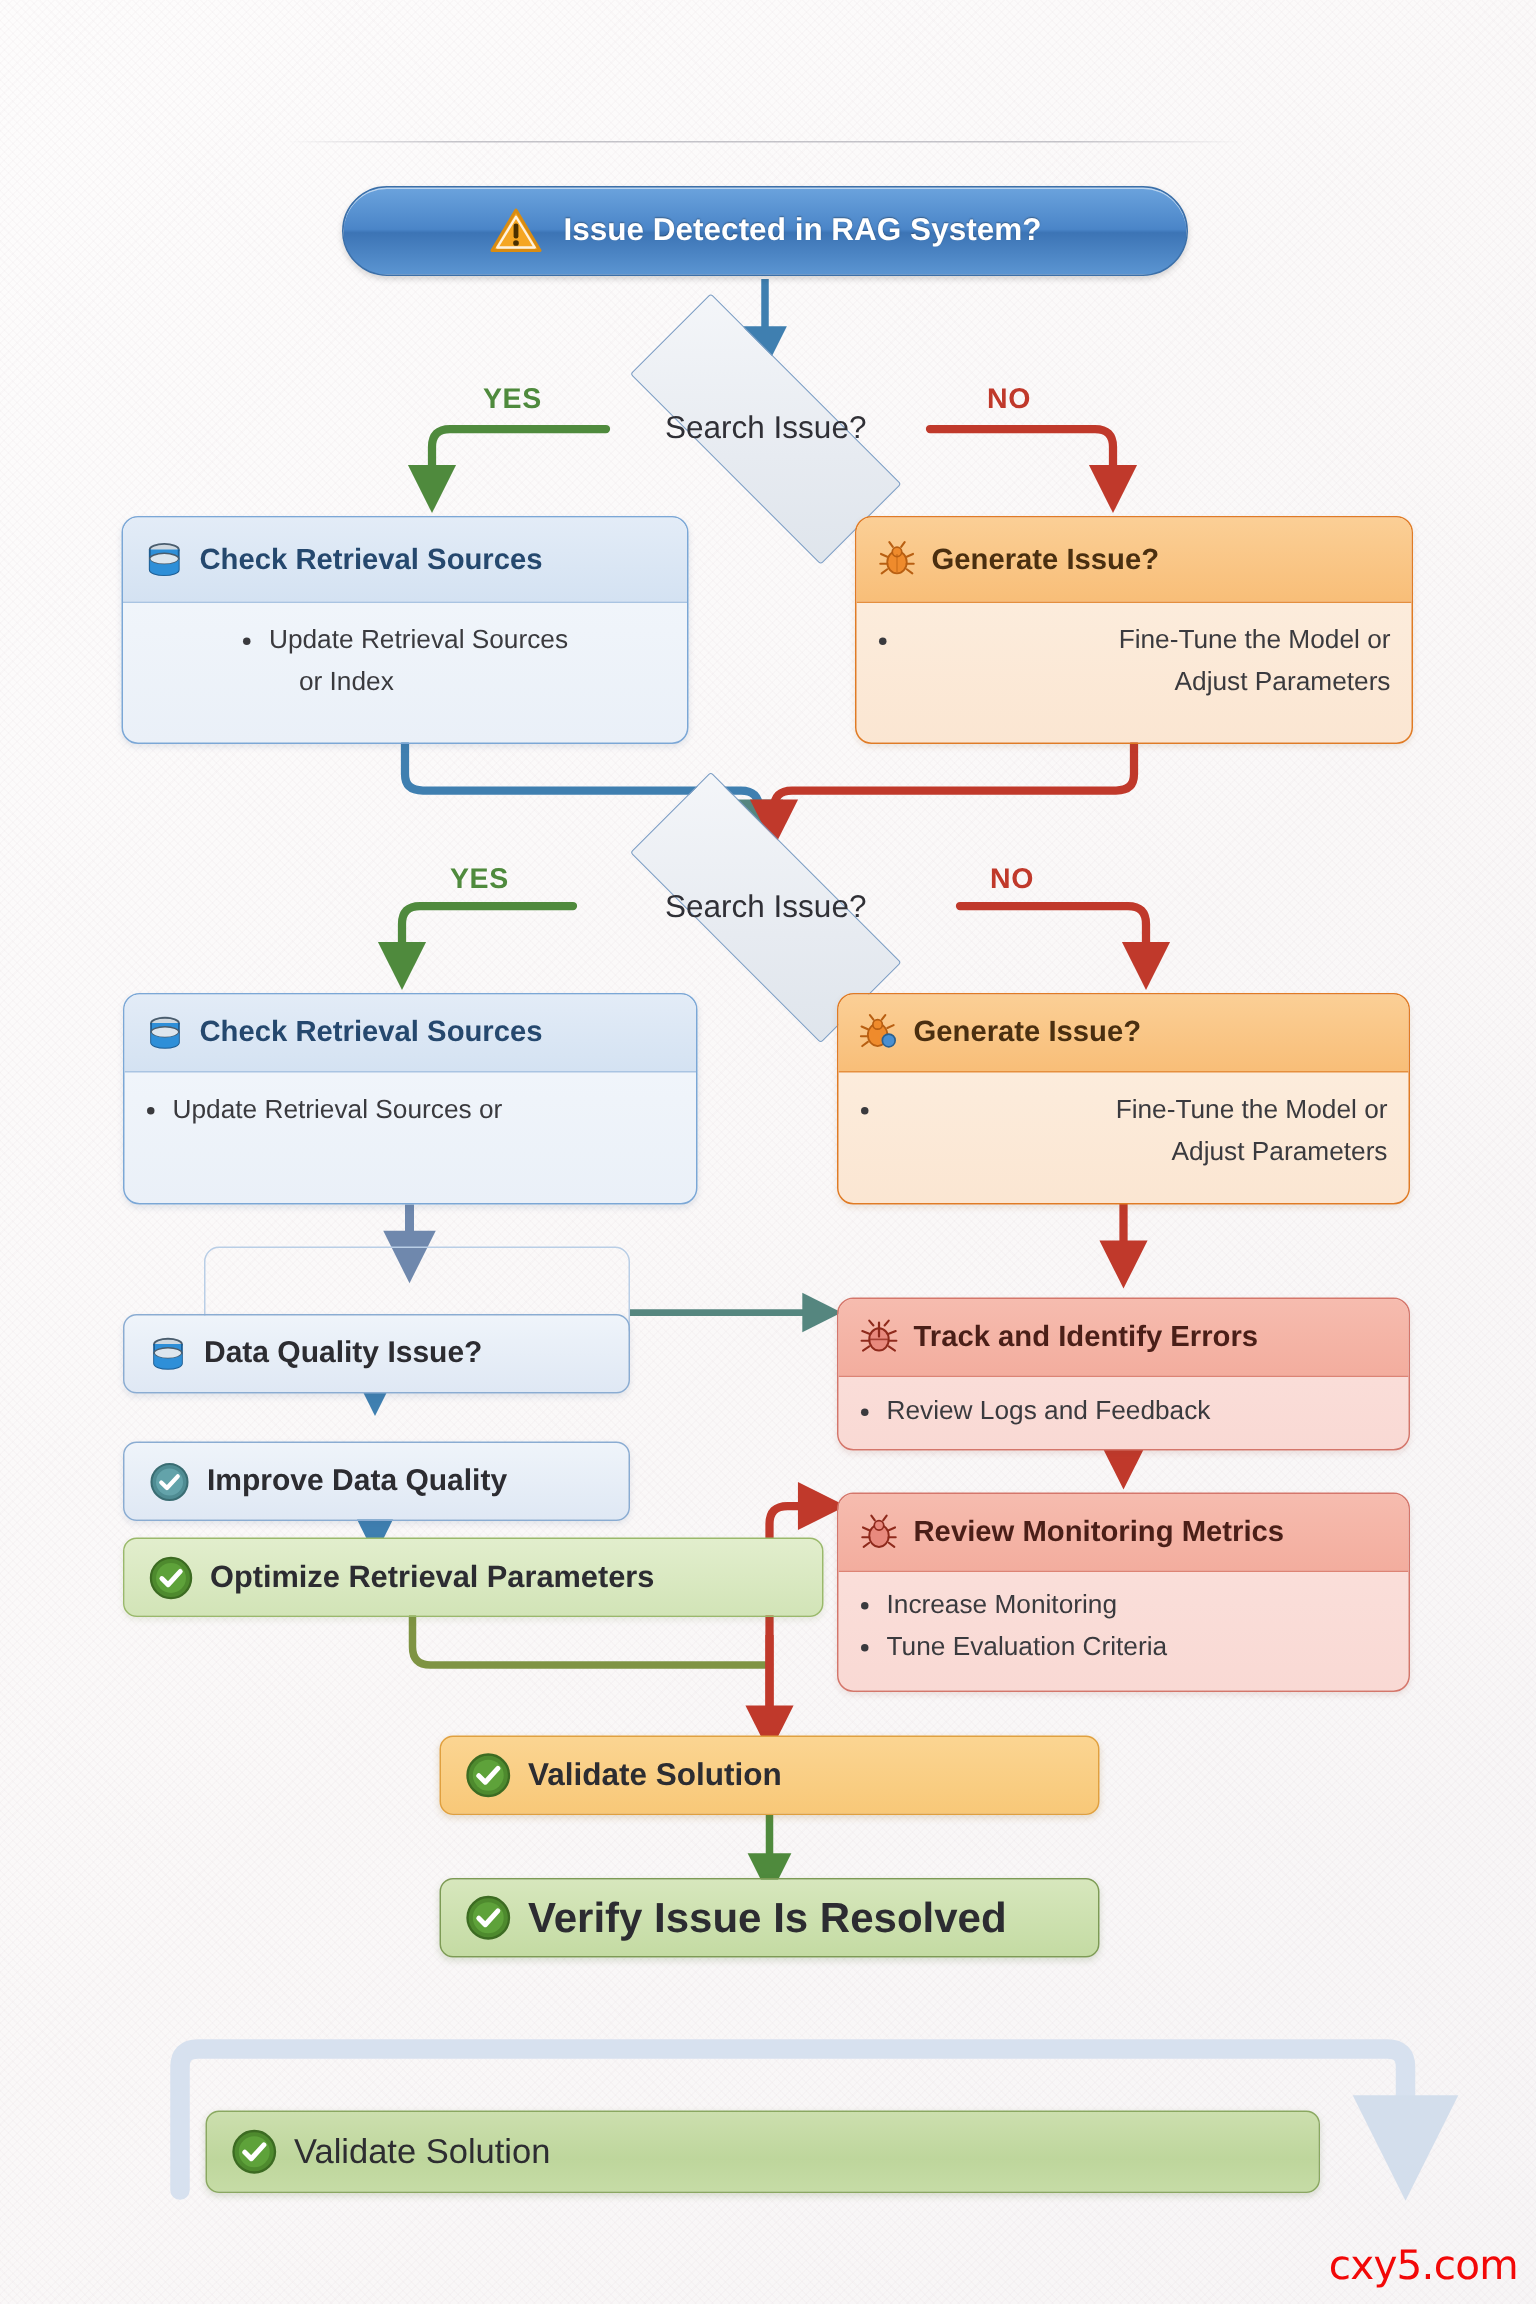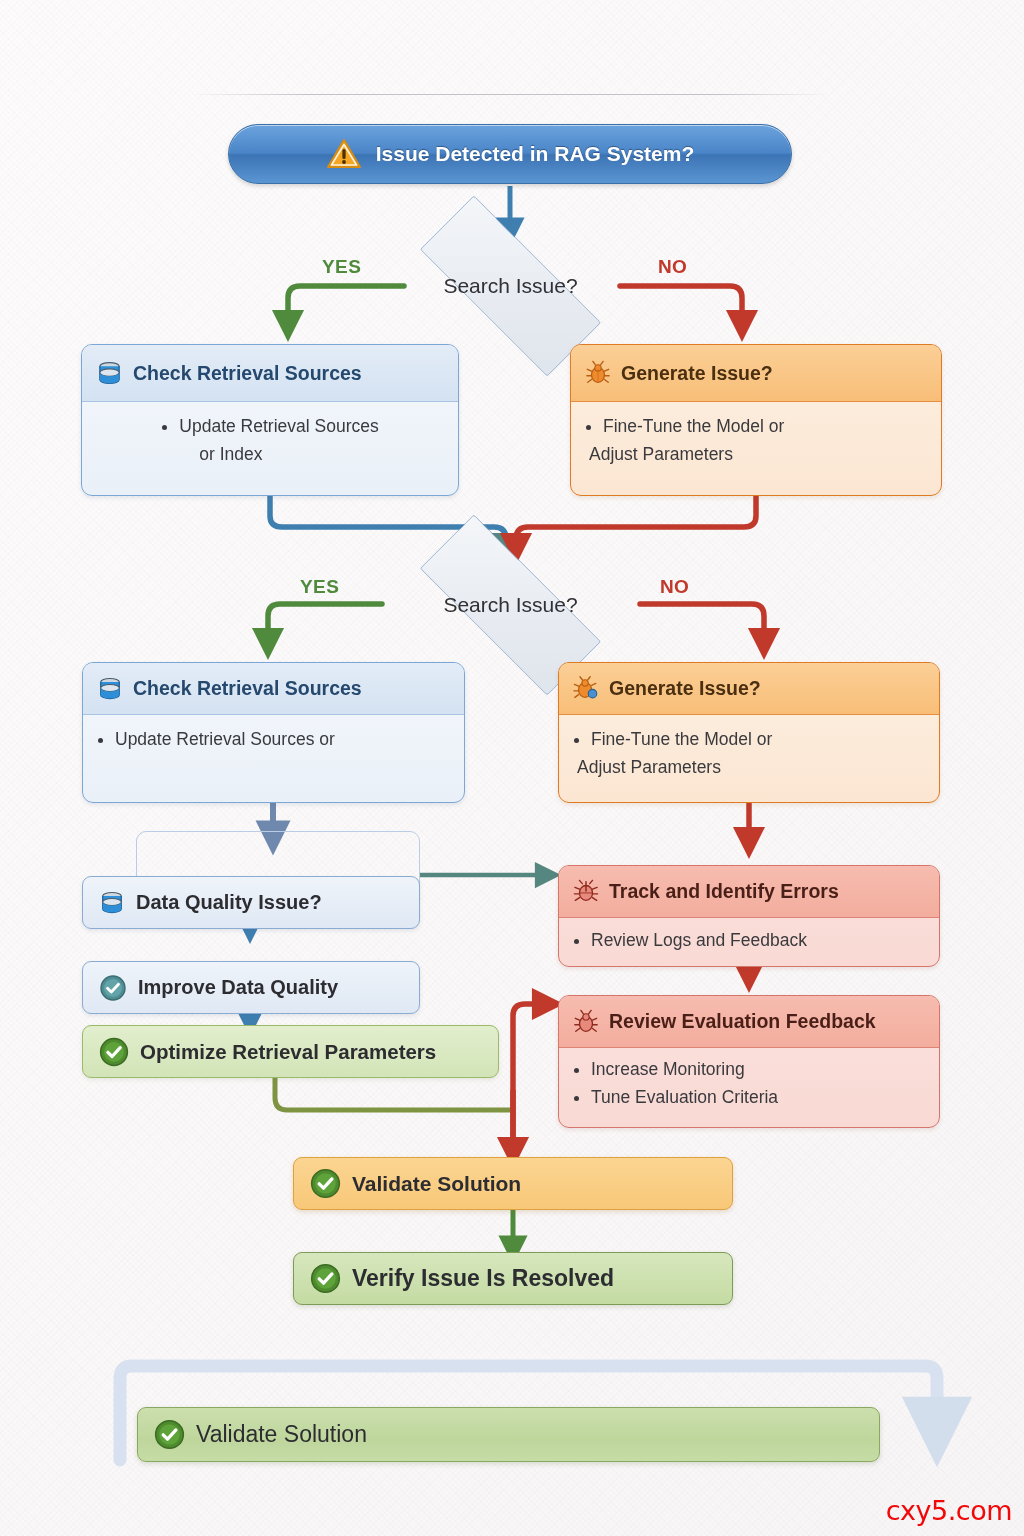--- a/index.html
+++ b/index.html
@@ -72,21 +72,21 @@
   .card .hd { display: flex; align-items: center; gap: 10px; padding: 0 14px; }
   .card .hd .t { font-size: 19.5px; font-weight: 700; }
   .card .bd { padding: 10px 14px 10px 30px; }
   .card .bd li { font-size: 17.5px; line-height: 1.62; color: #3a3a3e; margin-left: 2px; }
 
   
   .c-blue { border: 1.4px solid #7ba7d6; background: linear-gradient(180deg,#f4f8fc 0%,#eaf0f8 100%); box-shadow: 0 2px 4px rgba(60,90,130,.13); }
   .c-blue .hd { background: linear-gradient(180deg,#e3ecf7 0%,#d4e2f2 100%); border-bottom: 1px solid #a9c4e2; }
   .c-blue .hd .t { color: #25486e; }
   
-  .c-orange { border: 1.4px solid #e07b25; background: linear-gradient(180deg,#fdf0e2 0%,#fbe6d2 100%); box-shadow: 0 2px 4px rgba(150,90,30,.13); }
+  .c-orange { border: 1.4px solid #e07b25; background: linear-gradient(180deg,#fdf0e2 0%,#fbe6d2 100%); box-shadow: 0 2px 4px rgba(150,90,30,.13); text-align: right; }
   .c-orange .hd { background: linear-gradient(180deg,#fbcf96 0%,#f8be78 100%); border-bottom: 1px solid #e58f3e; }
   .c-orange .hd .t { color: #4a2f10; }
   
   .c-red { border: 1.4px solid #d4766b; background: linear-gradient(180deg,#fbe2dd 0%,#f9d9d4 100%); box-shadow: 0 2px 4px rgba(150,60,50,.13); margin-top: 16px; }
   .c-red .hd { background: linear-gradient(180deg,#f6bcaf 0%,#f3ad9e 100%); border-bottom: 1px solid #dd8374; }
   .c-red .hd .t { color: #4a1f18; }
 
   
   .bar { position: absolute; border-radius: 9px; display: flex; align-items: center; gap: 11px; padding: 0 16px; }
   .bar .t { font-size: 20px; font-weight: 700; color: #2c2c31; }
@@ -285,21 +285,21 @@
 
   <div class="bar b-blue" style="left:82px; top:932px; width:338px; height:53px;">
     <svg class="ico" width="28" height="28" viewBox="0 0 28 28">
       <circle cx="14" cy="14" r="12" fill="#4f8c93" stroke="#3a6d73" stroke-width="1.4"></circle>
       <circle cx="14" cy="14" r="9" fill="#63a3aa"></circle>
       <path d="M8.5 14.3 L12.3 18 L19.5 10.2" stroke="#fff" stroke-width="2.8" fill="none" stroke-linecap="round" stroke-linejoin="round"></path>
     </svg>
     <span class="t">Improve Data Quality</span>
   </div>
 
-  <div class="bar b-green" style="left:82px; top:1025px; width:417px; height:53px;">
+  <div class="bar b-green" style="left:82px; top:1025px; width:467px; height:53px;">
     <svg class="ico" width="30" height="30" viewBox="0 0 28 28">
       <circle cx="14" cy="14" r="12.5" fill="#4e8a2e" stroke="#3c6b22" stroke-width="1.4"></circle>
       <circle cx="14" cy="14" r="9.3" fill="#5ea23a"></circle>
       <path d="M8.3 14.3 L12.2 18.2 L19.8 9.9" stroke="#fff" stroke-width="3" fill="none" stroke-linecap="round" stroke-linejoin="round"></path>
     </svg>
     <span class="t" style="font-size:20.5px;">Optimize Retrieval Parameters</span>
   </div>
 
   <div class="node card c-red" style="left:558px; top:849px; width:382px; height:102px;">
     <div class="hd" style="height:52px;">
@@ -320,21 +320,21 @@
   </div>
 
   <div class="node card c-red" style="left:558px; top:979px; width:382px; height:133px;">
     <div class="hd" style="height:52px;">
       <svg class="ico" width="26" height="26" viewBox="0 0 28 28">
         <ellipse cx="14" cy="16" rx="7" ry="8" fill="#e8897d" stroke="#8e2a1c" stroke-width="1.4"></ellipse>
         <circle cx="14" cy="8.5" r="3.4" fill="#e8897d" stroke="#8e2a1c" stroke-width="1.2"></circle>
         <path d="M11 5 L8.5 1.5 M17 5 L19.5 1.5" stroke="#8e2a1c" stroke-width="1.5" fill="none" stroke-linecap="round"></path>
         <path d="M7 12 L2.5 10 M7 17 L2 17 M7 21 L3 24 M21 12 L25.5 10 M21 17 L26 17 M21 21 L25 24" stroke="#8e2a1c" stroke-width="1.5" fill="none" stroke-linecap="round"></path>
       </svg>
-      <span class="t">Review Evaluation Feedback</span>
+      <span class="t">Review Monitoring Metrics</span>
     </div>
     <div class="bd" style="padding-top:7px;">
       <ul style="list-style:disc;">
         <li>Increase Monitoring</li>
         <li>Tune Evaluation Criteria</li>
       </ul>
     </div>
   </div>
 
   <div class="bar b-amber" style="left:293px; top:1157px; width:440px; height:53px;">
@@ -345,21 +345,21 @@
     </svg>
     <span class="t" style="font-size:21px;">Validate Solution</span>
   </div>
 
   <div class="bar b-greenstrong" style="left:293px; top:1252px; width:440px; height:53px;">
     <svg class="ico" width="31" height="31" viewBox="0 0 28 28">
       <circle cx="14" cy="14" r="12.5" fill="#4e8a2e" stroke="#3c6b22" stroke-width="1.4"></circle>
       <circle cx="14" cy="14" r="9.3" fill="#5ea23a"></circle>
       <path d="M8.3 14.3 L12.2 18.2 L19.8 9.9" stroke="#fff" stroke-width="3" fill="none" stroke-linecap="round" stroke-linejoin="round"></path>
     </svg>
-    <span class="t" style="font-size:23px;">Verify Issue Is Resolved</span>
+    <span class="t" style="font-size:28px;">Verify Issue Is Resolved</span>
   </div>
 
   <div class="bar b-final" style="left:137px; top:1407px; width:743px; height:55px;">
     <svg class="ico" width="31" height="31" viewBox="0 0 28 28">
       <circle cx="14" cy="14" r="12.5" fill="#4e8a2e" stroke="#3c6b22" stroke-width="1.4"></circle>
       <circle cx="14" cy="14" r="9.3" fill="#5ea23a"></circle>
       <path d="M8.3 14.3 L12.2 18.2 L19.8 9.9" stroke="#fff" stroke-width="3" fill="none" stroke-linecap="round" stroke-linejoin="round"></path>
     </svg>
     <span class="t">Validate Solution</span>
   </div>

